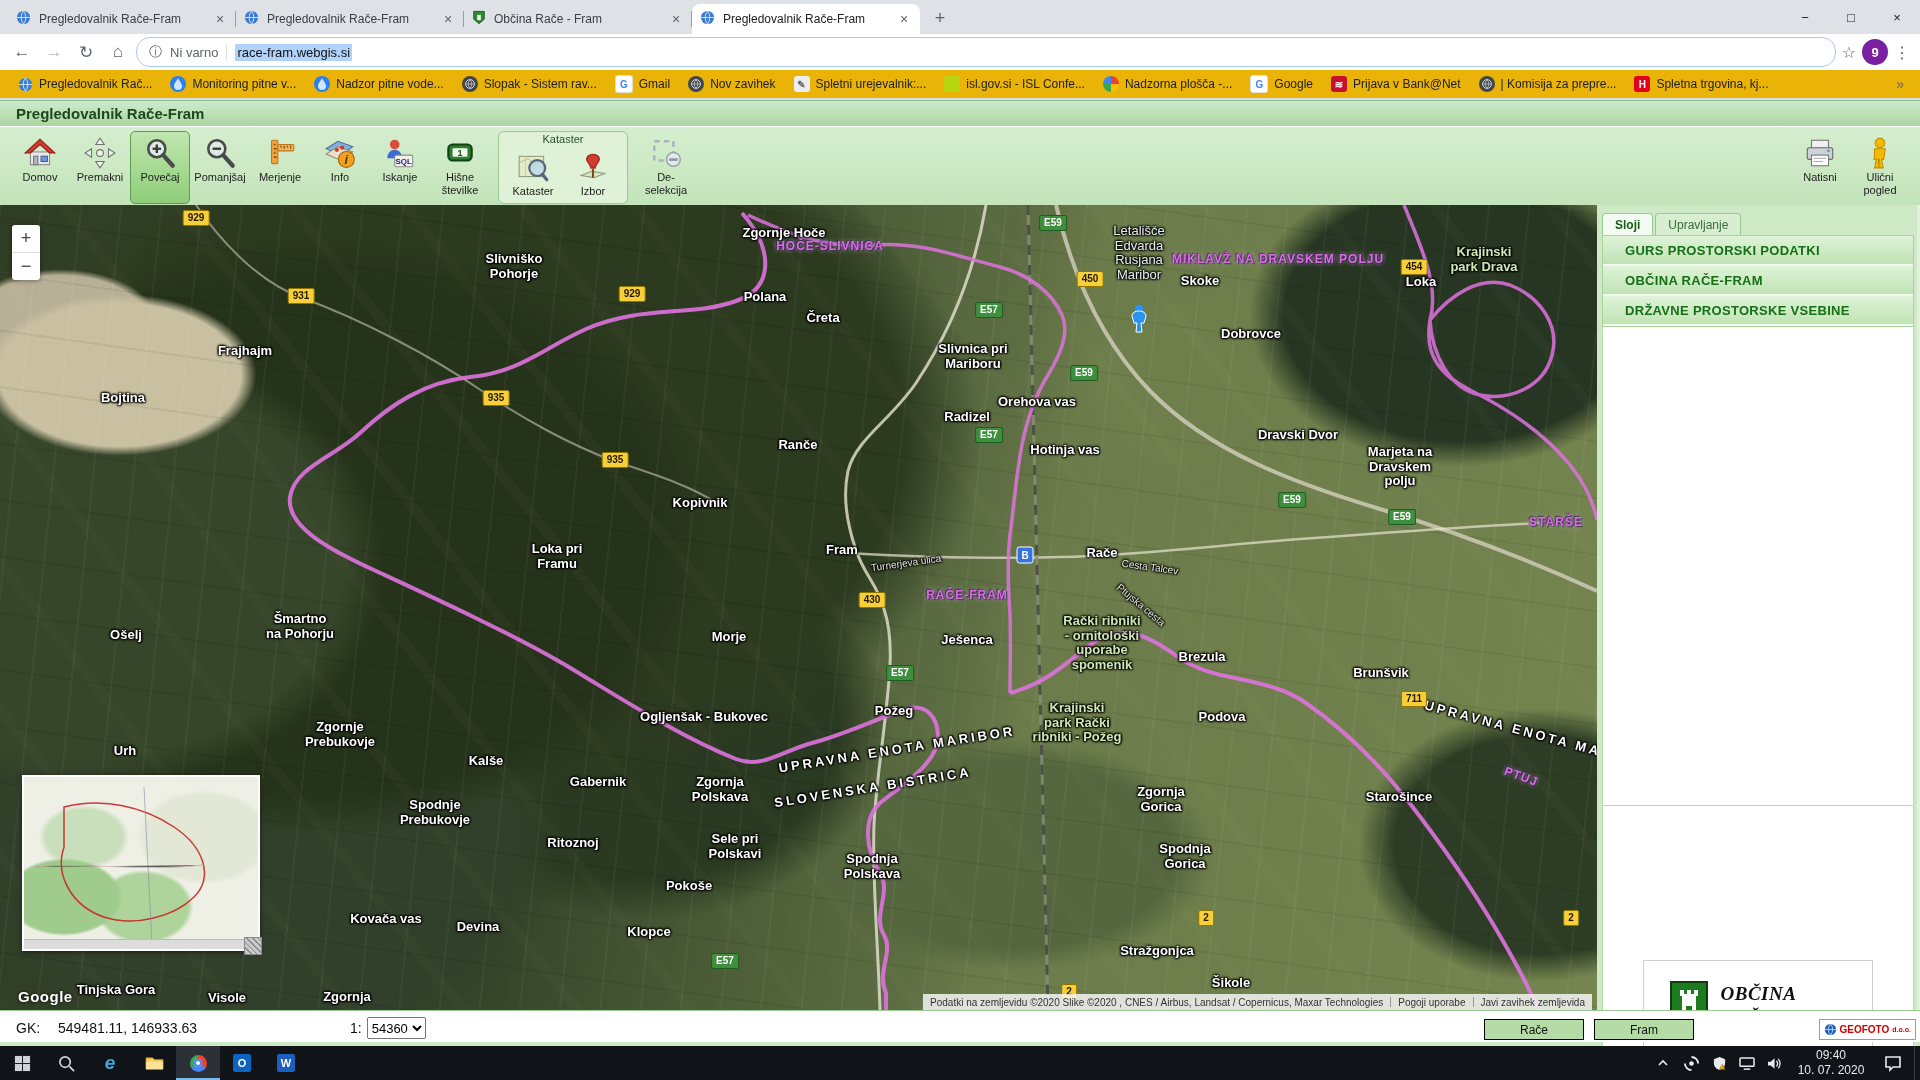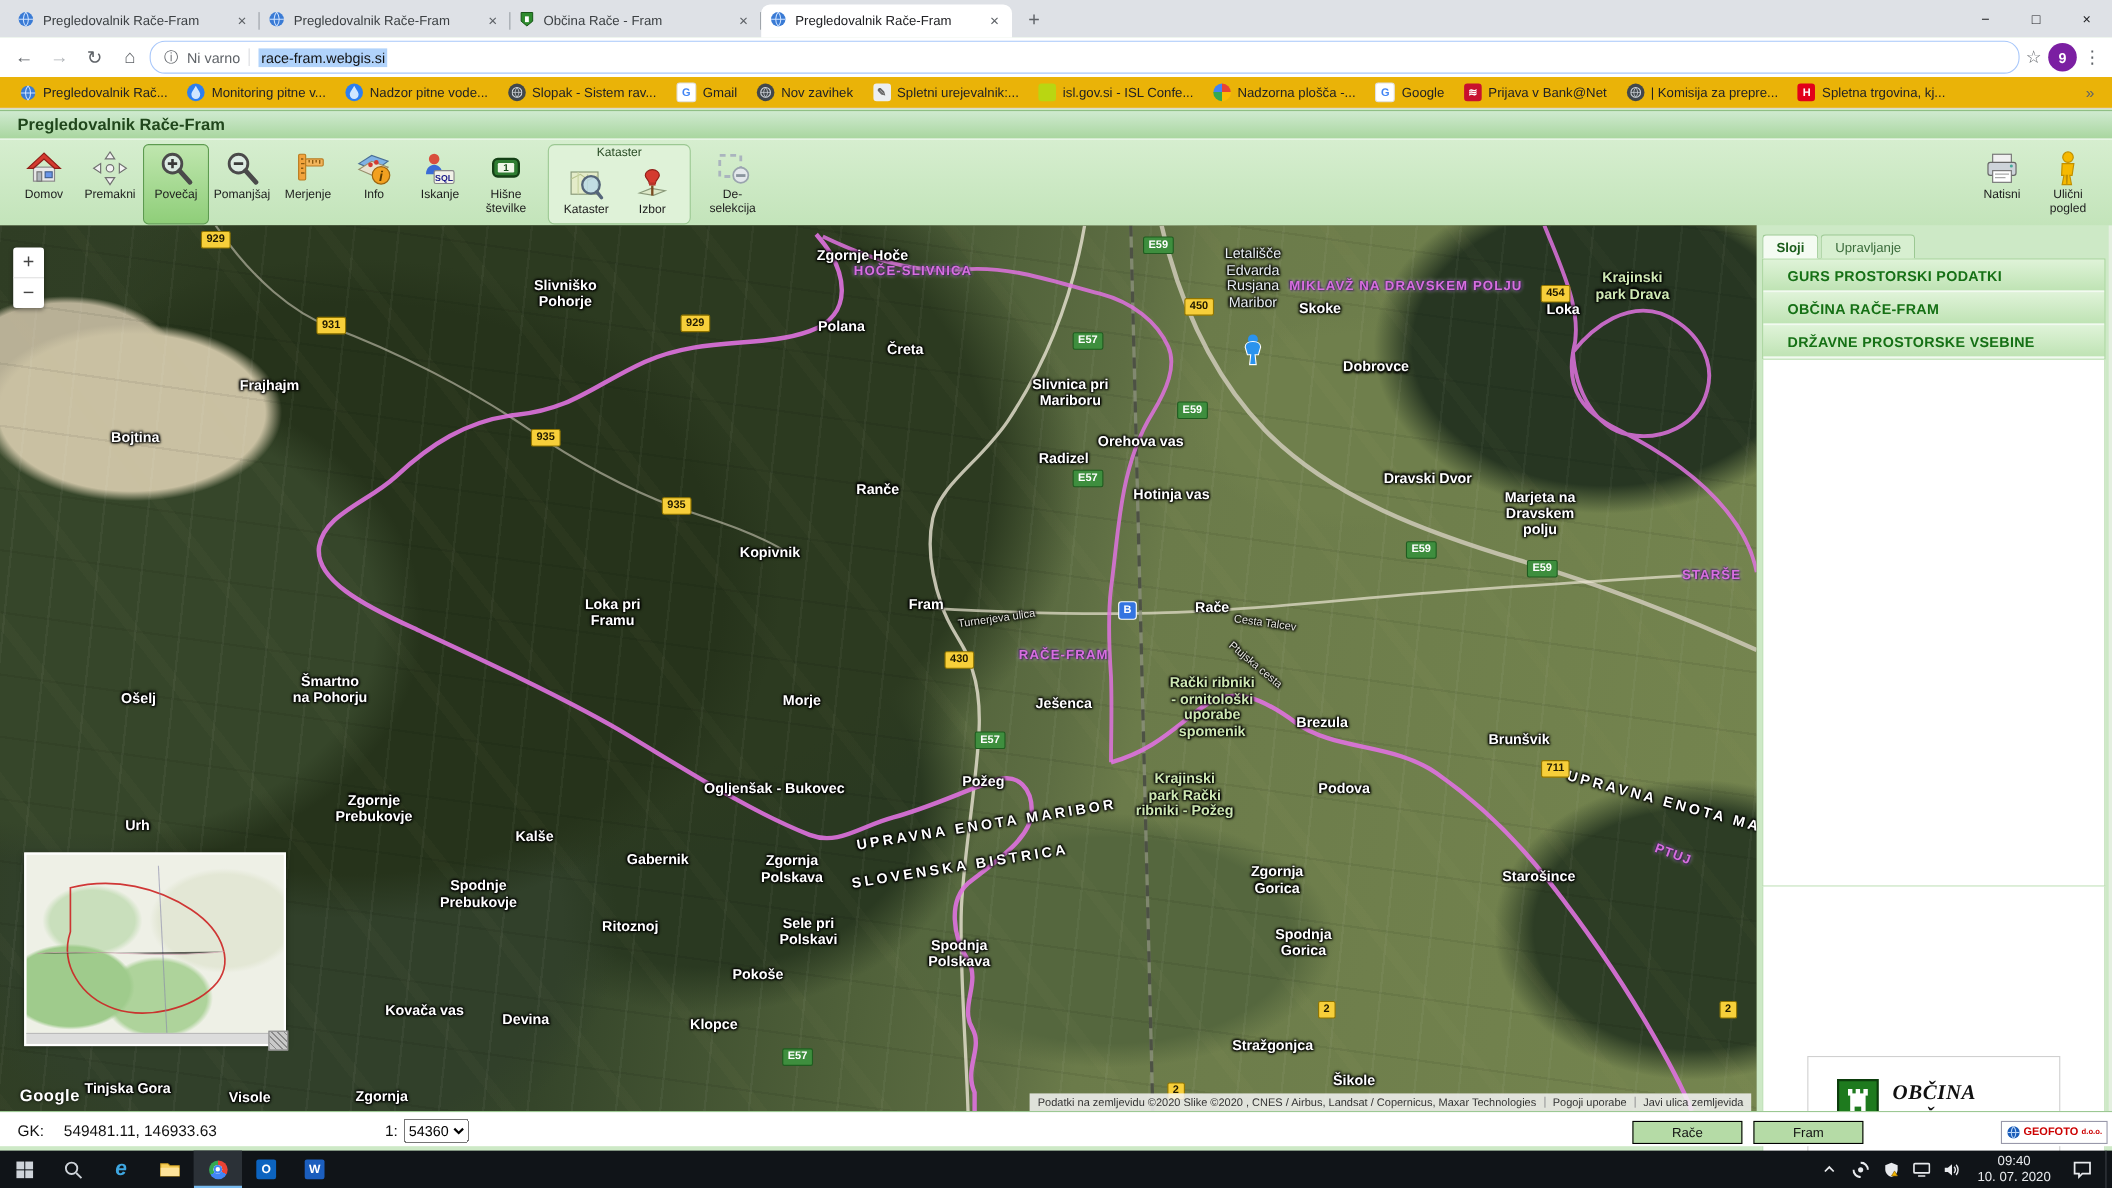--- a/index.html
+++ b/index.html
@@ -615,21 +615,21 @@
       <div class="hbar"></div>
       <div class="handle"></div>
     </div>
     <div class="glogo">Google</div>
 
     <div class="attrib">
       <span>Podatki na zemljevidu ©2020 Slike ©2020 , CNES / Airbus, Landsat / Copernicus, Maxar Technologies</span>
       <span class="sep"></span>
       <span>Pogoji uporabe</span>
       <span class="sep"></span>
-      <span>Javi ulica zemljevida</span>
+      <span>Javi zavihek zemljevida</span>
     </div>
   </div>
 
   <div class="sidebar">
     <div class="sbtabs" id="sb-tabs">
         <div class="sbtab active">Sloji</div>
         <div class="sbtab">Upravljanje</div>
       </div>
     <div class="sbsections" id="sb-sections">
         <div class="sbsec">GURS PROSTORSKI PODATKI</div>

